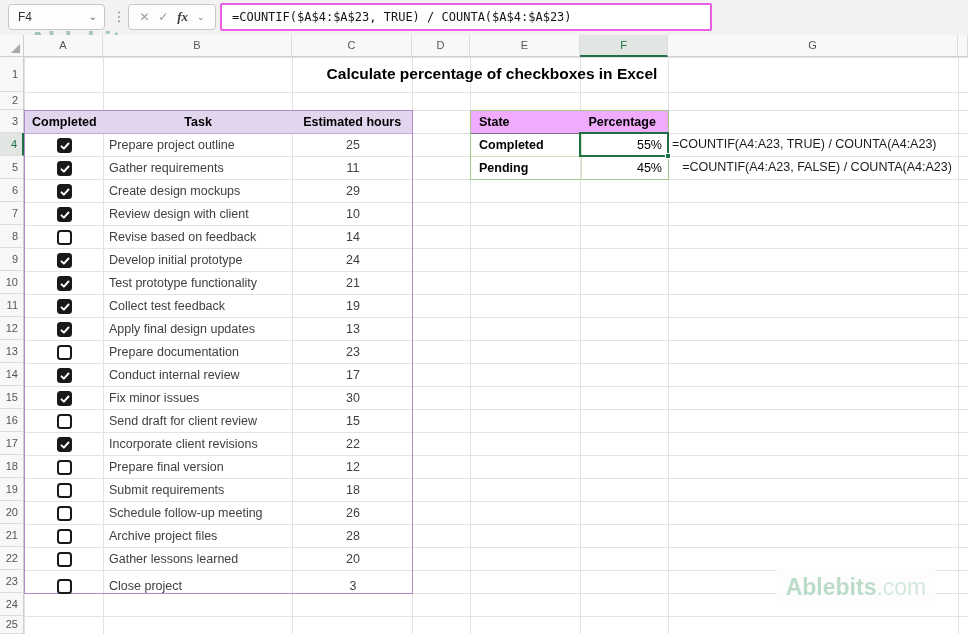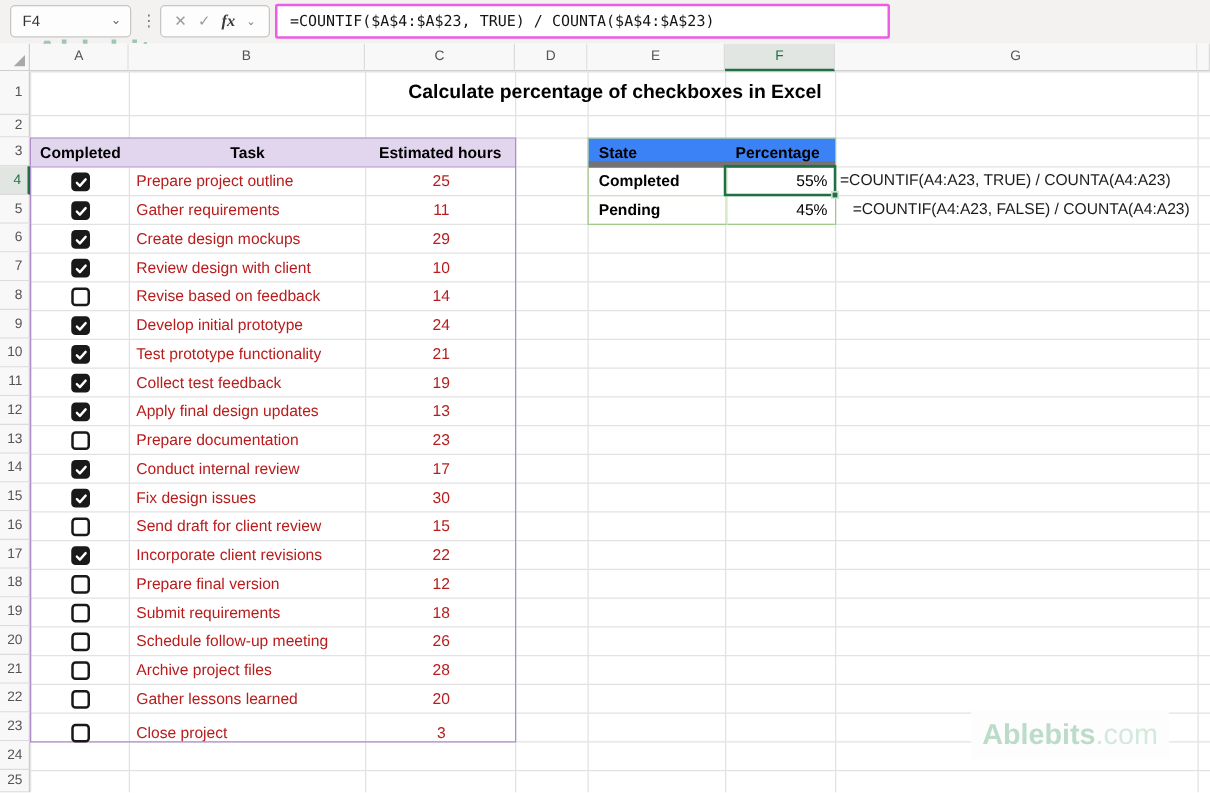--- a/index.html
+++ b/index.html
@@ -32,32 +32,32 @@
   .gl-h { position:absolute; left:24px; width:944px; height:1px; background:#e2e2e2; z-index:1; }
 
   #title-cell { position:absolute; left:492px; top:30px; transform:translateX(-50%); font-size:15.5px; font-weight:bold; color:#000000; white-space:nowrap; z-index:3; }
 
   
   #task-table { position:absolute; left:24px; top:75px; width:389px; height:484px; border:1px solid #ae8cc9; z-index:2; }
   #task-table .thead { position:absolute; left:0; top:0; width:100%; height:23px; background:#e2d5ee; border-bottom:1px solid #c5aadb; display:flex; font-weight:bold; font-size:12.5px; color:#000; }
   #task-table .thead .h1 { width:79px; text-align:center; line-height:22px; }
   #task-table .thead .h2 { width:189px; text-align:center; line-height:22px; }
   #task-table .thead .h3 { width:120px; text-align:center; line-height:22px; }
-  .task-row { position:absolute; left:0; width:308px; height:23px; font-size:12.5px; color:#b91c1c; }
+  .task-row { position:absolute; left:0; width:308px; height:23px; font-size:12.5px; color:#404040; }
   .task-row .cbcell { position:absolute; left:0; top:0; width:79px; height:23px; }
   .task-row .cb { position:absolute; left:32px; top:4px; width:15px; height:15px; border-radius:3.5px; }
   .cb.on { background:#191919; }
   .cb.off { background:#fff; border:2px solid #191919; }
   .cb svg { position:absolute; left:1.5px; top:1.5px; }
   .task-row .task { position:absolute; left:79px; top:0; width:189px; height:23px; line-height:22px; padding-left:5px; white-space:nowrap; overflow:hidden; }
   .task-row .hours { position:absolute; left:268px; top:0; width:120px; height:23px; line-height:22px; text-align:center; }
 
   
   #sum-table { position:absolute; left:470px; top:75px; width:199px; height:70px; border:1px solid #a3c98a; z-index:2; }
-  #sum-table .thead { position:absolute; left:0; top:0; width:100%; height:23px; background:#3b82f6; border-bottom:5px solid #737373; display:flex; font-weight:bold; font-size:12.5px; }
+  #sum-table .thead { position:absolute; left:0; top:0; width:100%; height:23px; background:#f0abfc; border-bottom:1px solid #737373; display:flex; font-weight:bold; font-size:12.5px; }
   #sum-table .thead .h1 { width:110px; line-height:22px; padding-left:8px; }
   #sum-table .thead .h2 { width:88px; line-height:22px; padding-left:8px; }
   #sum-table .vline { position:absolute; left:110px; top:23px; width:1px; height:46px; background:#cfe3bd; }
   .sum-row { position:absolute; left:0; width:198px; height:23px; font-size:12.5px; border-bottom:1px solid #cfe3bd; }
   .sum-row:last-child { border-bottom:none; }
   .sum-row .state { position:absolute; left:0; top:0; width:110px; line-height:22px; padding-left:8px; font-weight:bold; }
   .sum-row .pct { position:absolute; left:110px; top:0; width:87px; line-height:22px; text-align:right; padding-right:6px; }
 
   .annot { position:absolute; left:672px; width:290px; height:23px; line-height:23px; font-size:12.5px; color:#1c1c1c; white-space:nowrap; z-index:3; }
 
@@ -293,21 +293,21 @@
             <div class="hours">17</div>
           </div>
           <div class="task-row" style="top: 276px;">
             <div class="cbcell">
               <div class="cb on">
                 <svg width="12" height="12" viewBox="0 0 12 12">
                   <path d="M2.5 6.3l2.4 2.4 4.6-5.2" stroke="#fff" stroke-width="1.9" fill="none" stroke-linecap="round" stroke-linejoin="round"></path>
                 </svg>
               </div>
             </div>
-            <div class="task">Fix design issues</div>
+            <div class="task">Fix minor issues</div>
             <div class="hours">30</div>
           </div>
           <div class="task-row" style="top: 299px;">
             <div class="cbcell">
               <div class="cb off"></div>
             </div>
             <div class="task">Send draft for client review</div>
             <div class="hours">15</div>
           </div>
           <div class="task-row" style="top: 322px;">

